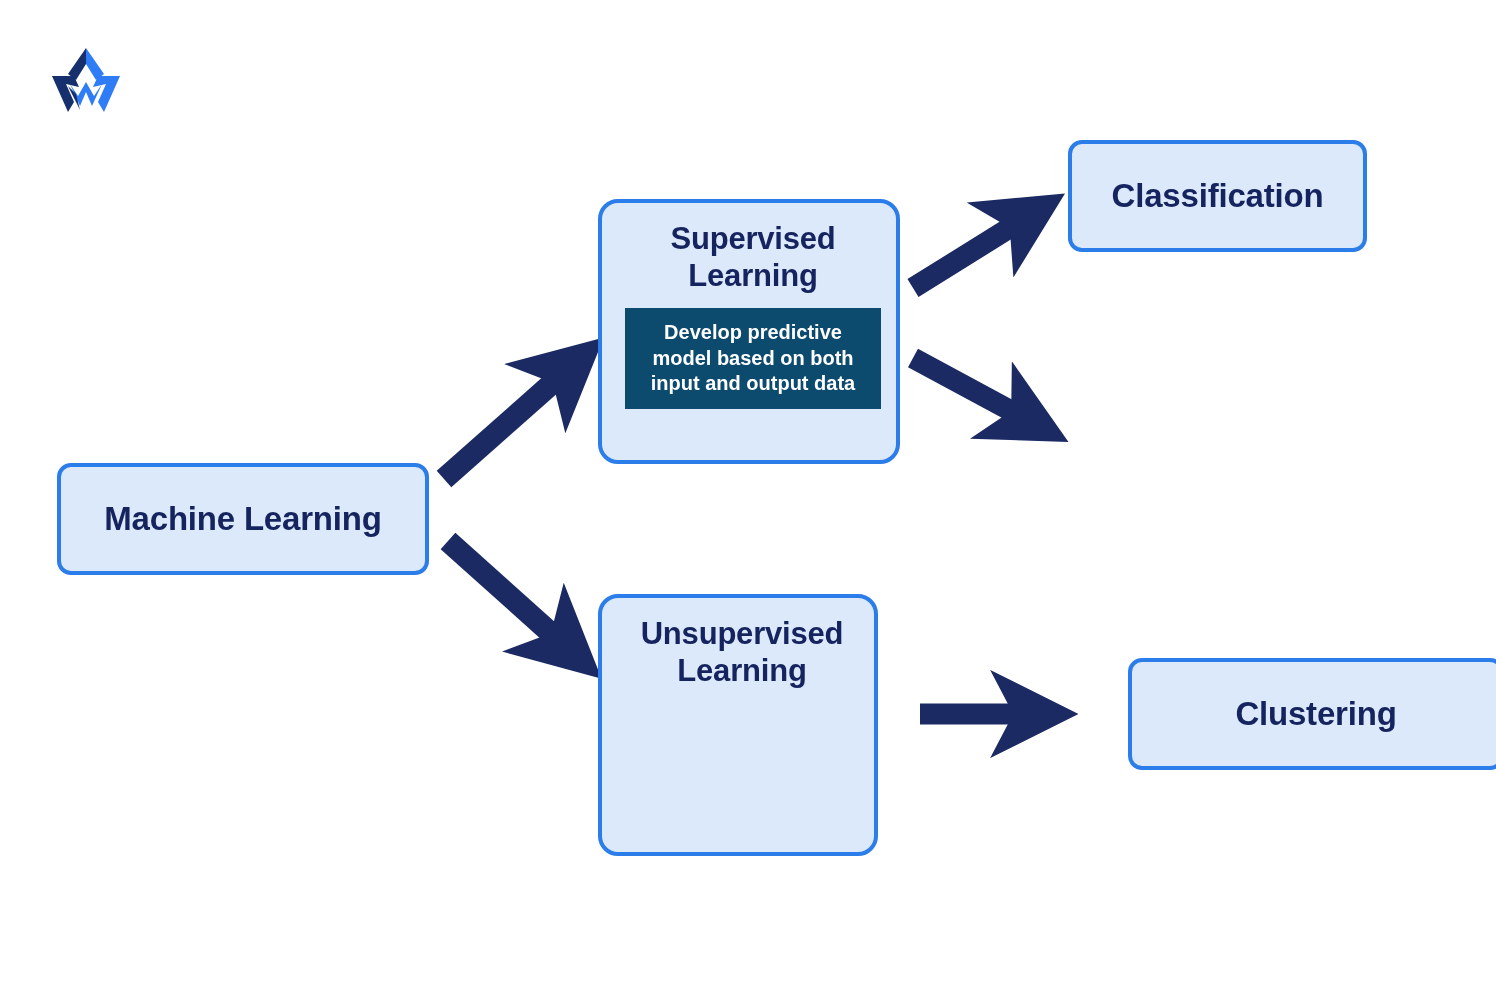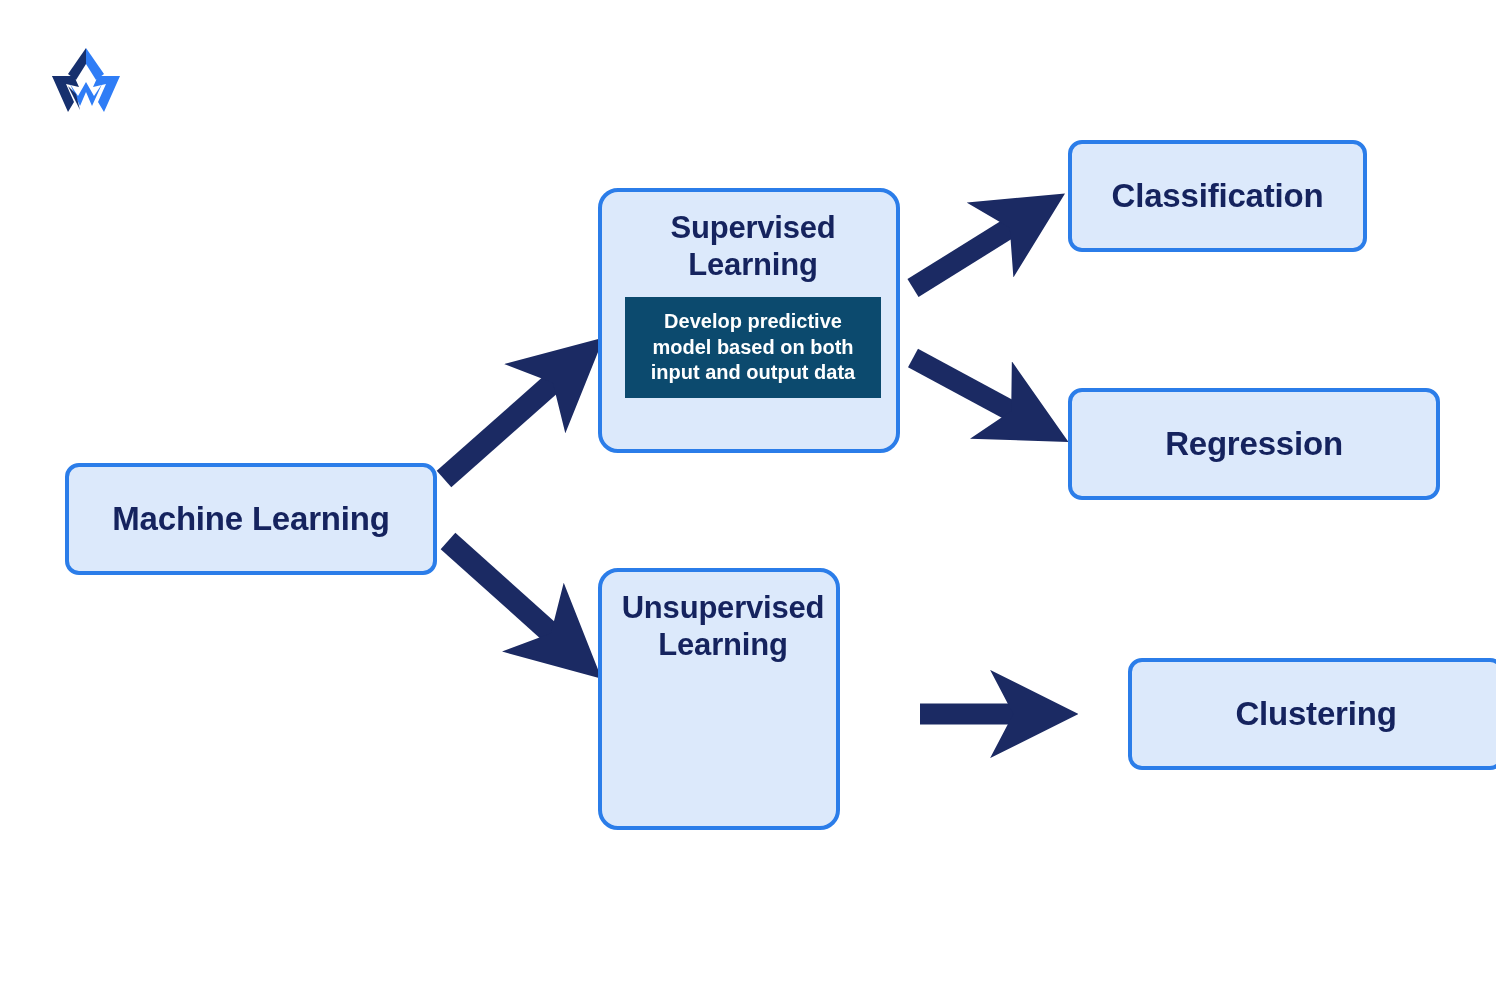--- a/index.html
+++ b/index.html
@@ -53,41 +53,42 @@
   }
   .node.simple .title {
     font-size: 33px;
   }
 
   
   .node.branch {
     border-radius: 20px;
     padding: 18px 14px 16px 22px;
     justify-content: flex-start;
+    margin-top: 11px;
   }
   .node.branch .title {
     font-size: 31px;
     margin-bottom: 14px;
   }
   .node.branch .desc {
     background: #0c4a6e;
     color: #ffffff;
     font-size: 20px;
     font-weight: bold;
     text-align: center;
     line-height: 1.28;
     width: 256px;
     padding: 12px 8px 12px 8px;
     box-sizing: border-box;
   }
 
   
-  #node-root        { left: 65px;   top: 463px; width: 372px; height: 112px; }
+  #node-root        { left: 57px;   top: 463px; width: 372px; height: 112px; }
   #node-supervised  { left: 598px;  top: 188px; width: 302px; height: 265px; }
-  #node-unsupervised{ left: 598px;  top: 568px; width: 242px; height: 262px; }
+  #node-unsupervised{ left: 598px;  top: 583px; width: 280px; height: 262px; }
   #node-classification { left: 1068px; top: 140px; width: 299px; height: 112px; }
   #node-regression     { left: 1068px; top: 388px; width: 372px; height: 112px; }
   #node-clustering     { left: 1128px; top: 658px; width: 376px; height: 112px; }
 
   
   #arrows {
     position: absolute;
     left: 0; top: 0;
     width: 1496px;
     height: 984px;
@@ -156,21 +157,18 @@
   </div>
 
   <div id="node-unsupervised" class="node branch">
     <div class="title">Unsupervised Learning</div>
   </div>
 
   <div id="node-classification" class="node simple">
     <div class="title">Classification</div>
   </div>
 
-  <div id="node-regression" class="node simple">
-    <div class="title">Regression</div>
-  </div>
 
   <div id="node-clustering" class="node simple">
     <div class="title">Clustering</div>
   </div>
 
 </div>
 
 </body></html>

